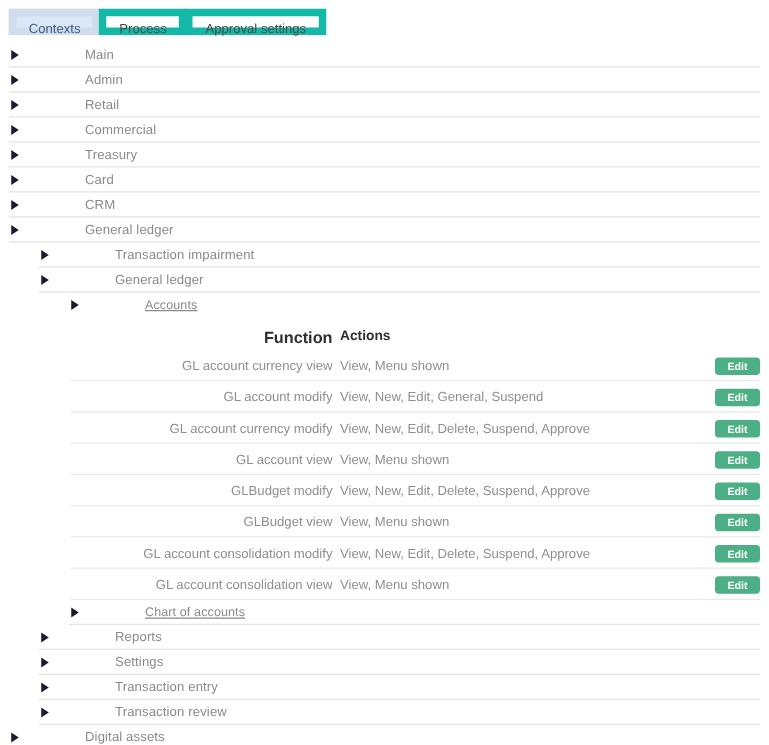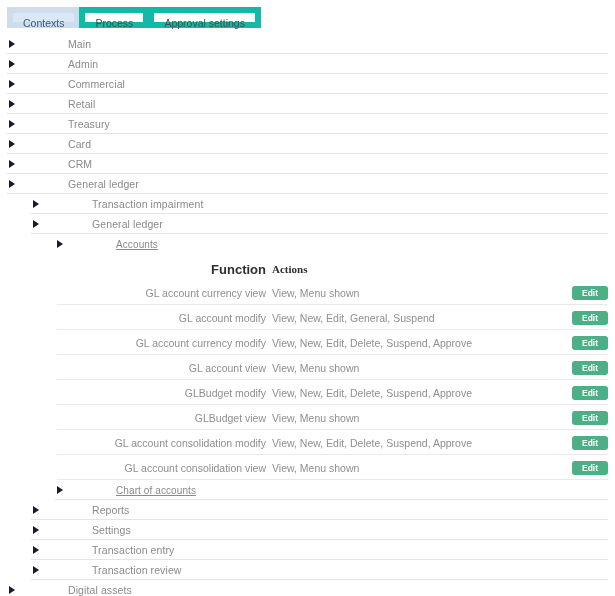--- a/index.html
+++ b/index.html
@@ -134,21 +134,20 @@
   }
   .col-act {
     flex: 1 1 auto;
     color: #8f8f8f;
     font-size: 10.5px;
     white-space: nowrap;
   }
   .fn-head .col-act {
     color: #2f2f2f;
     font-size: 11px;
-    font-family: Liberation Serif, serif;
   }
   .col-btn {
     width: 42px;
     margin-right: 7px;
     flex: 0 0 auto;
     display: flex;
     justify-content: flex-end;
   }
   .edit-btn {
     display: inline-block;
@@ -180,25 +179,25 @@
     <div class="node-row lvl1">
       <span class="arrow"></span>
       <span class="node-label">Main</span>
     </div>
     <div class="node-row lvl1">
       <span class="arrow"></span>
       <span class="node-label">Admin</span>
     </div>
     <div class="node-row lvl1">
       <span class="arrow"></span>
+      <span class="node-label">Retail</span>
+    </div>
+    <div class="node-row lvl1">
+      <span class="arrow"></span>
       <span class="node-label">Commercial</span>
-    </div>
-    <div class="node-row lvl1">
-      <span class="arrow"></span>
-      <span class="node-label">Retail</span>
     </div>
     <div class="node-row lvl1">
       <span class="arrow"></span>
       <span class="node-label">Treasury</span>
     </div>
     <div class="node-row lvl1">
       <span class="arrow"></span>
       <span class="node-label">Card</span>
     </div>
     <div class="node-row lvl1">

